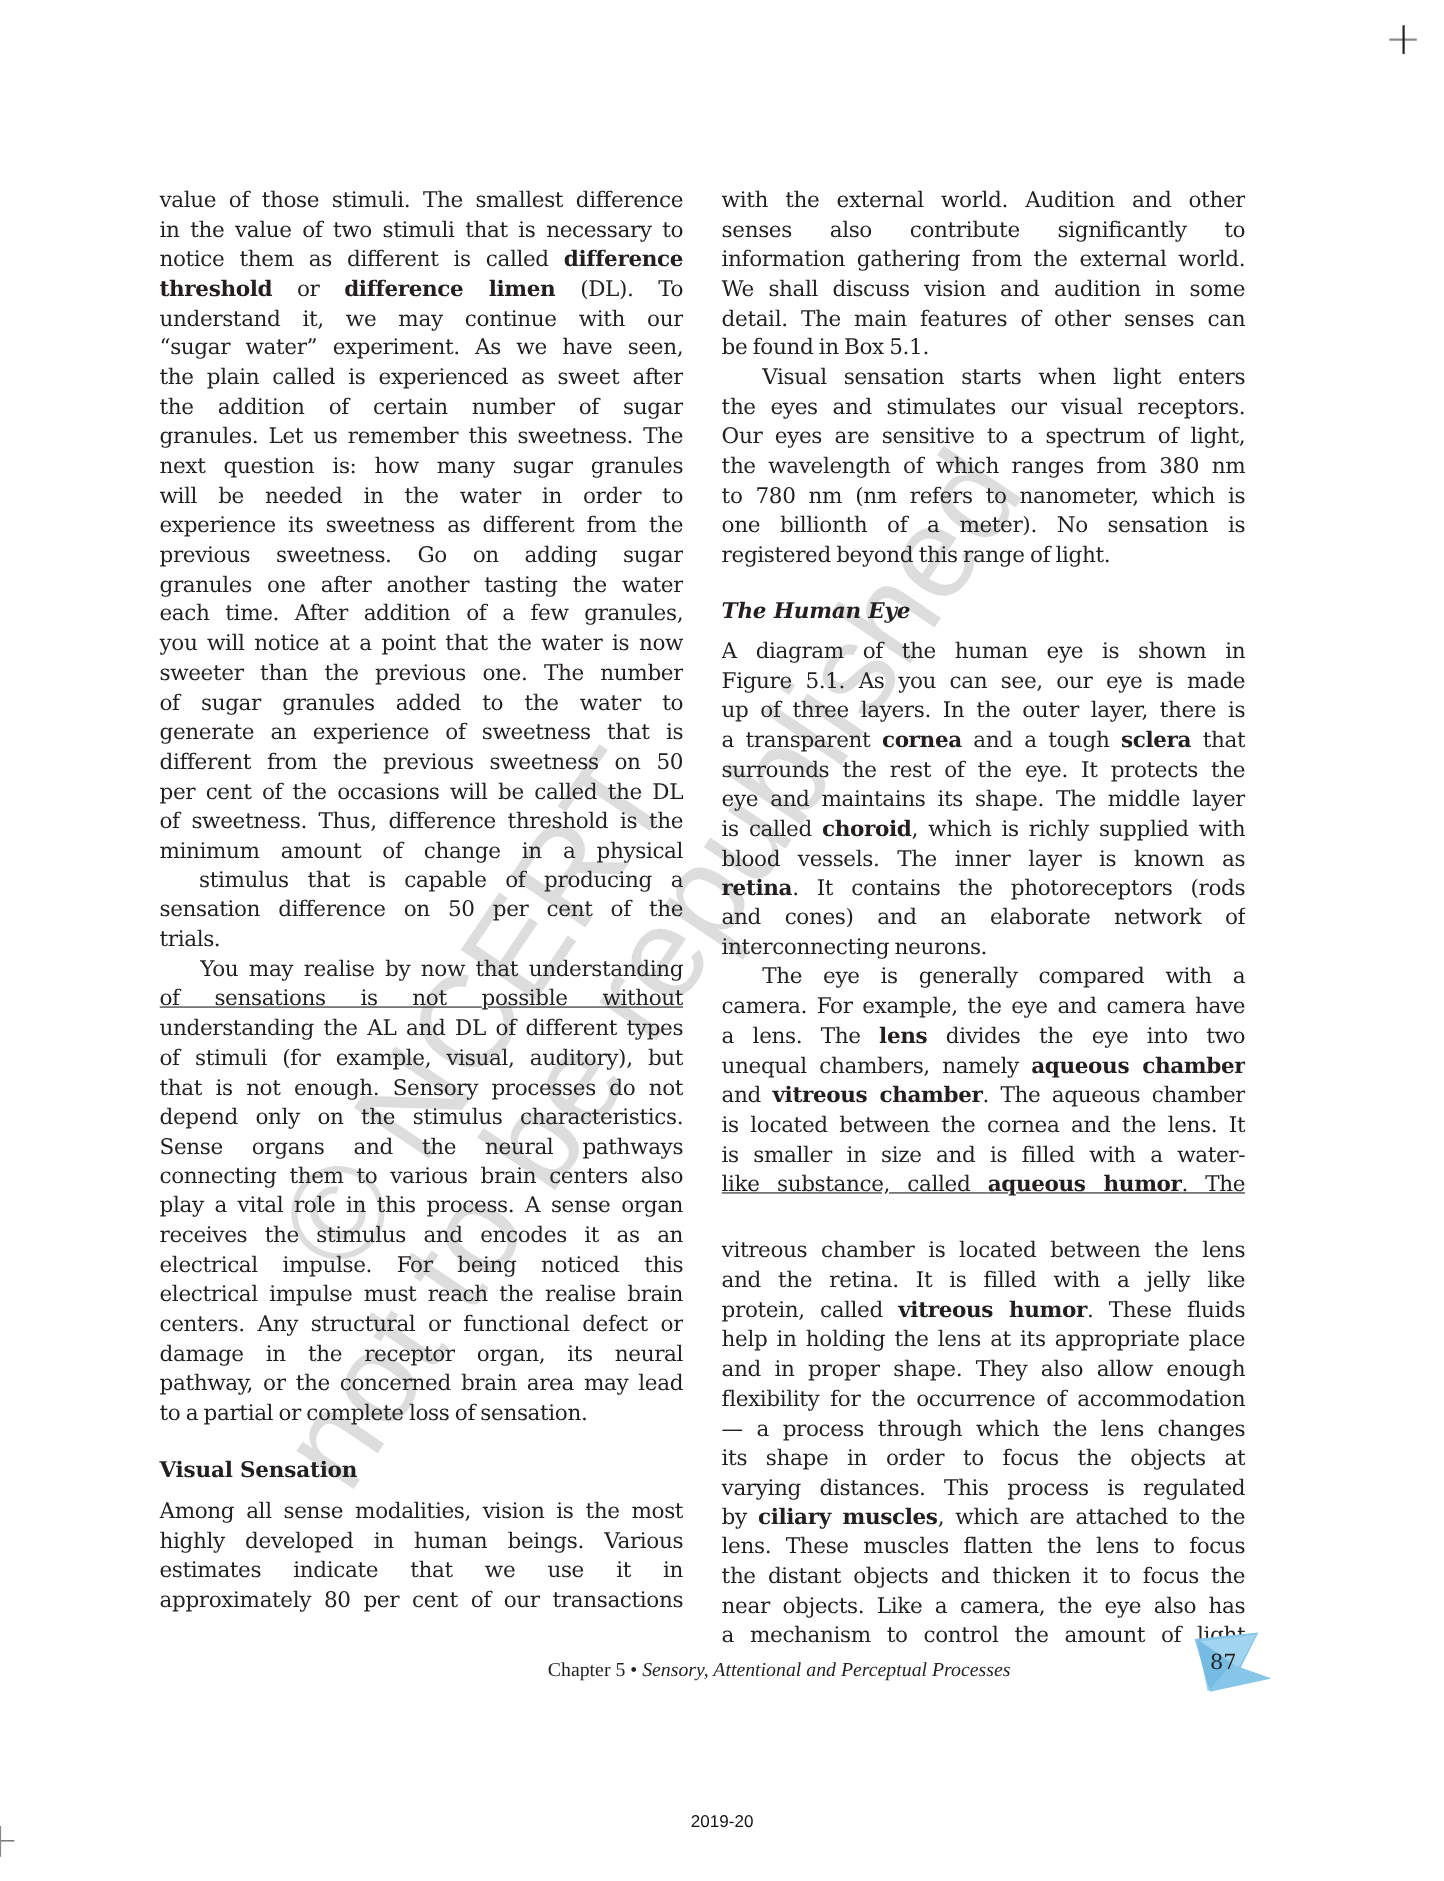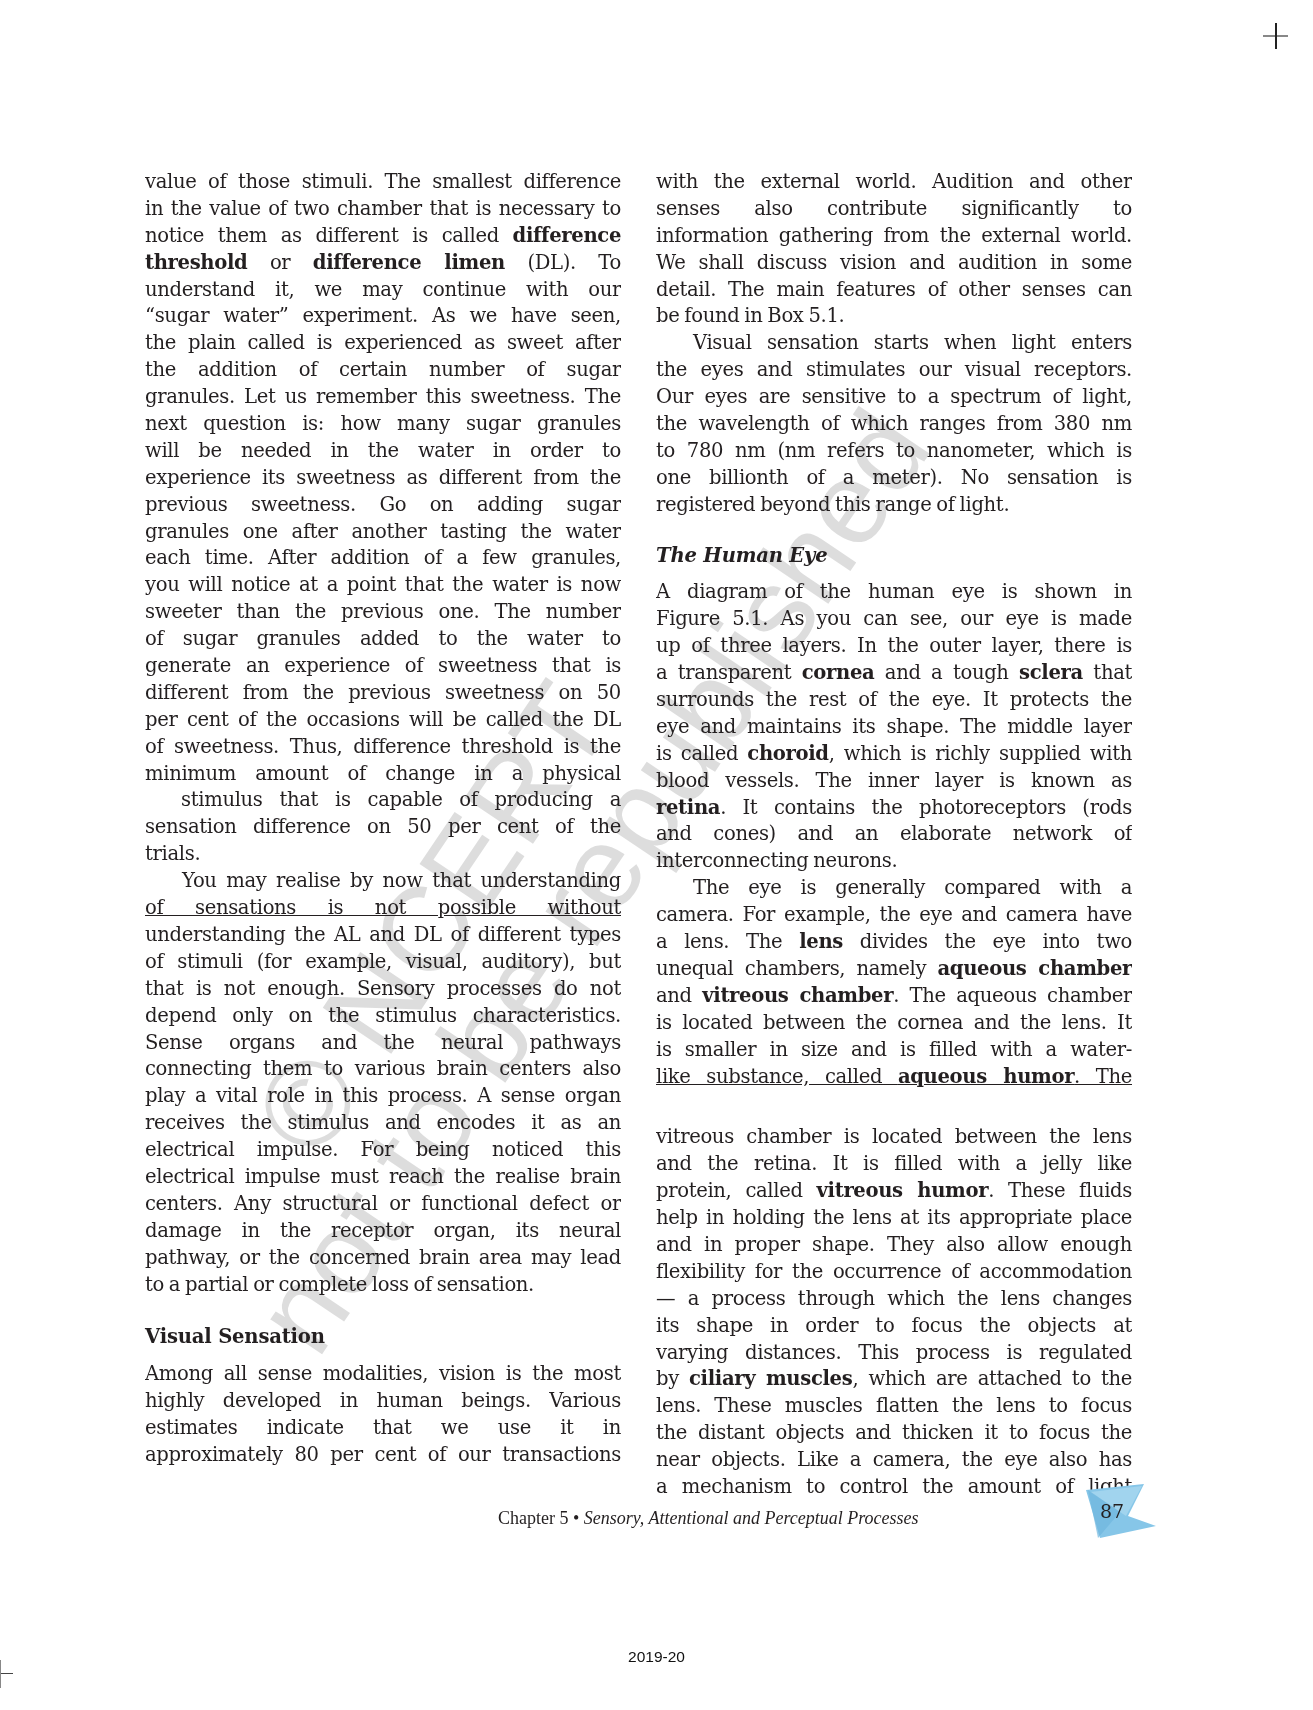--- a/index.html
+++ b/index.html
@@ -37,21 +37,21 @@
 <div class="crop" style="left:1275px; top:23px; width:2px; height:26px; background:#222;"></div>
 <div class="crop" style="left:0px; top:1673px; width:13px; height:1px; background:#444;"></div>
 <div class="crop" style="left:0px; top:1660px; width:1px; height:28px; background:#888;"></div>
 
 <div class="watermark" style="left:340px; top:1040px; font-size:120px; transform: rotate(-56deg);">© NCERT</div>
 <div class="watermark" style="left:340px; top:1240px; font-size:118px; transform: rotate(-56deg);">not to be republished</div>
 
 <div class="col col-left">
   <div>
       <span class="line" style="white-space: normal; height: 26.9px; overflow: hidden;">value of  those stimuli. The smallest difference</span>
-      <span class="line" style="white-space: normal; height: 26.9px; overflow: hidden;">in the value of two chamber that is necessary to</span>
+      <span class="line" style="white-space: normal; height: 26.9px; overflow: hidden;">in the value of two stimuli that is necessary to</span>
       <span class="line" style="white-space: normal; height: 26.9px; overflow: hidden;">notice them as different is called <b>difference</b></span>
       <span class="line" style="white-space: normal; height: 26.9px; overflow: hidden;"><b>threshold</b> or <b>difference limen</b> (DL). To</span>
       <span class="line" style="white-space: normal; height: 26.9px; overflow: hidden;">understand it, we may continue with our</span>
       <span class="line" style="white-space: normal; height: 26.9px; overflow: hidden;">“sugar water” experiment. As we have seen,</span>
       <span class="line" style="white-space: normal; height: 26.9px; overflow: hidden;">the plain called is experienced as sweet after</span>
       <span class="line" style="white-space: normal; height: 26.9px; overflow: hidden;">the addition of certain number of sugar</span>
       <span class="line" style="white-space: normal; height: 26.9px; overflow: hidden;">granules. Let us remember this sweetness. The</span>
       <span class="line" style="white-space: normal; height: 26.9px; overflow: hidden;">next question is: how many sugar granules</span>
       <span class="line" style="white-space: normal; height: 26.9px; overflow: hidden;">will be needed in the water in order to</span>
       <span class="line" style="white-space: normal; height: 26.9px; overflow: hidden;">experience its sweetness as different from the</span>

